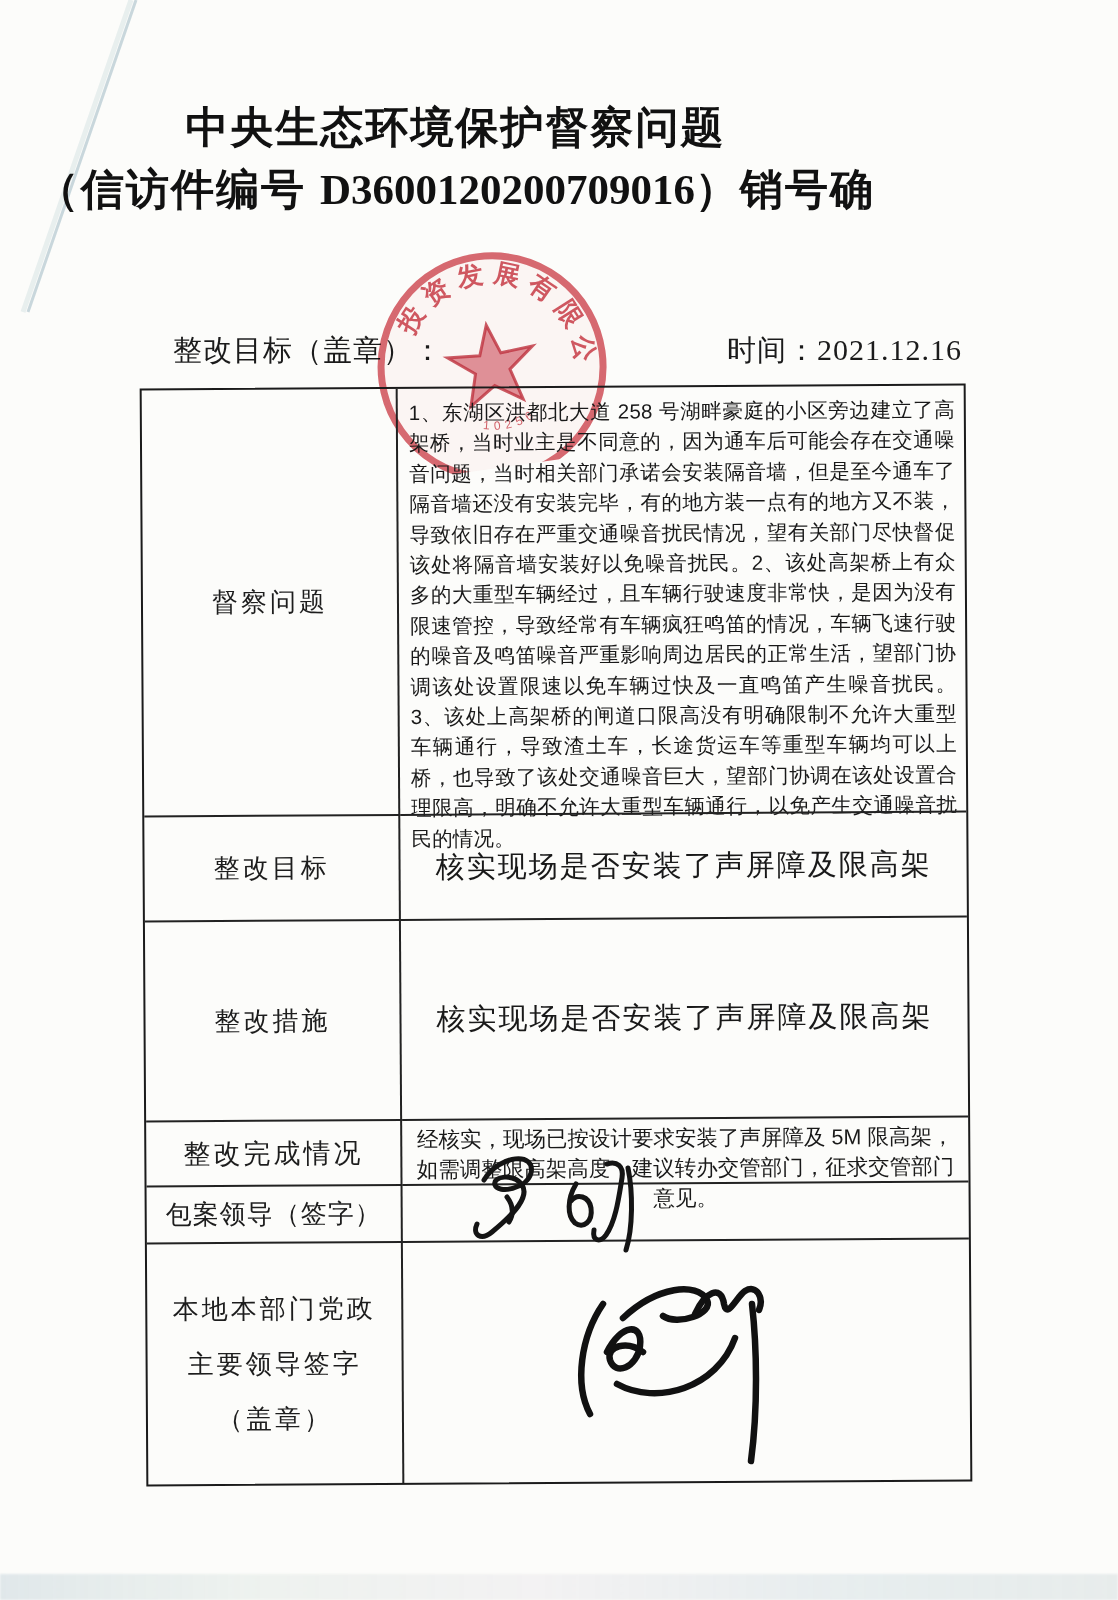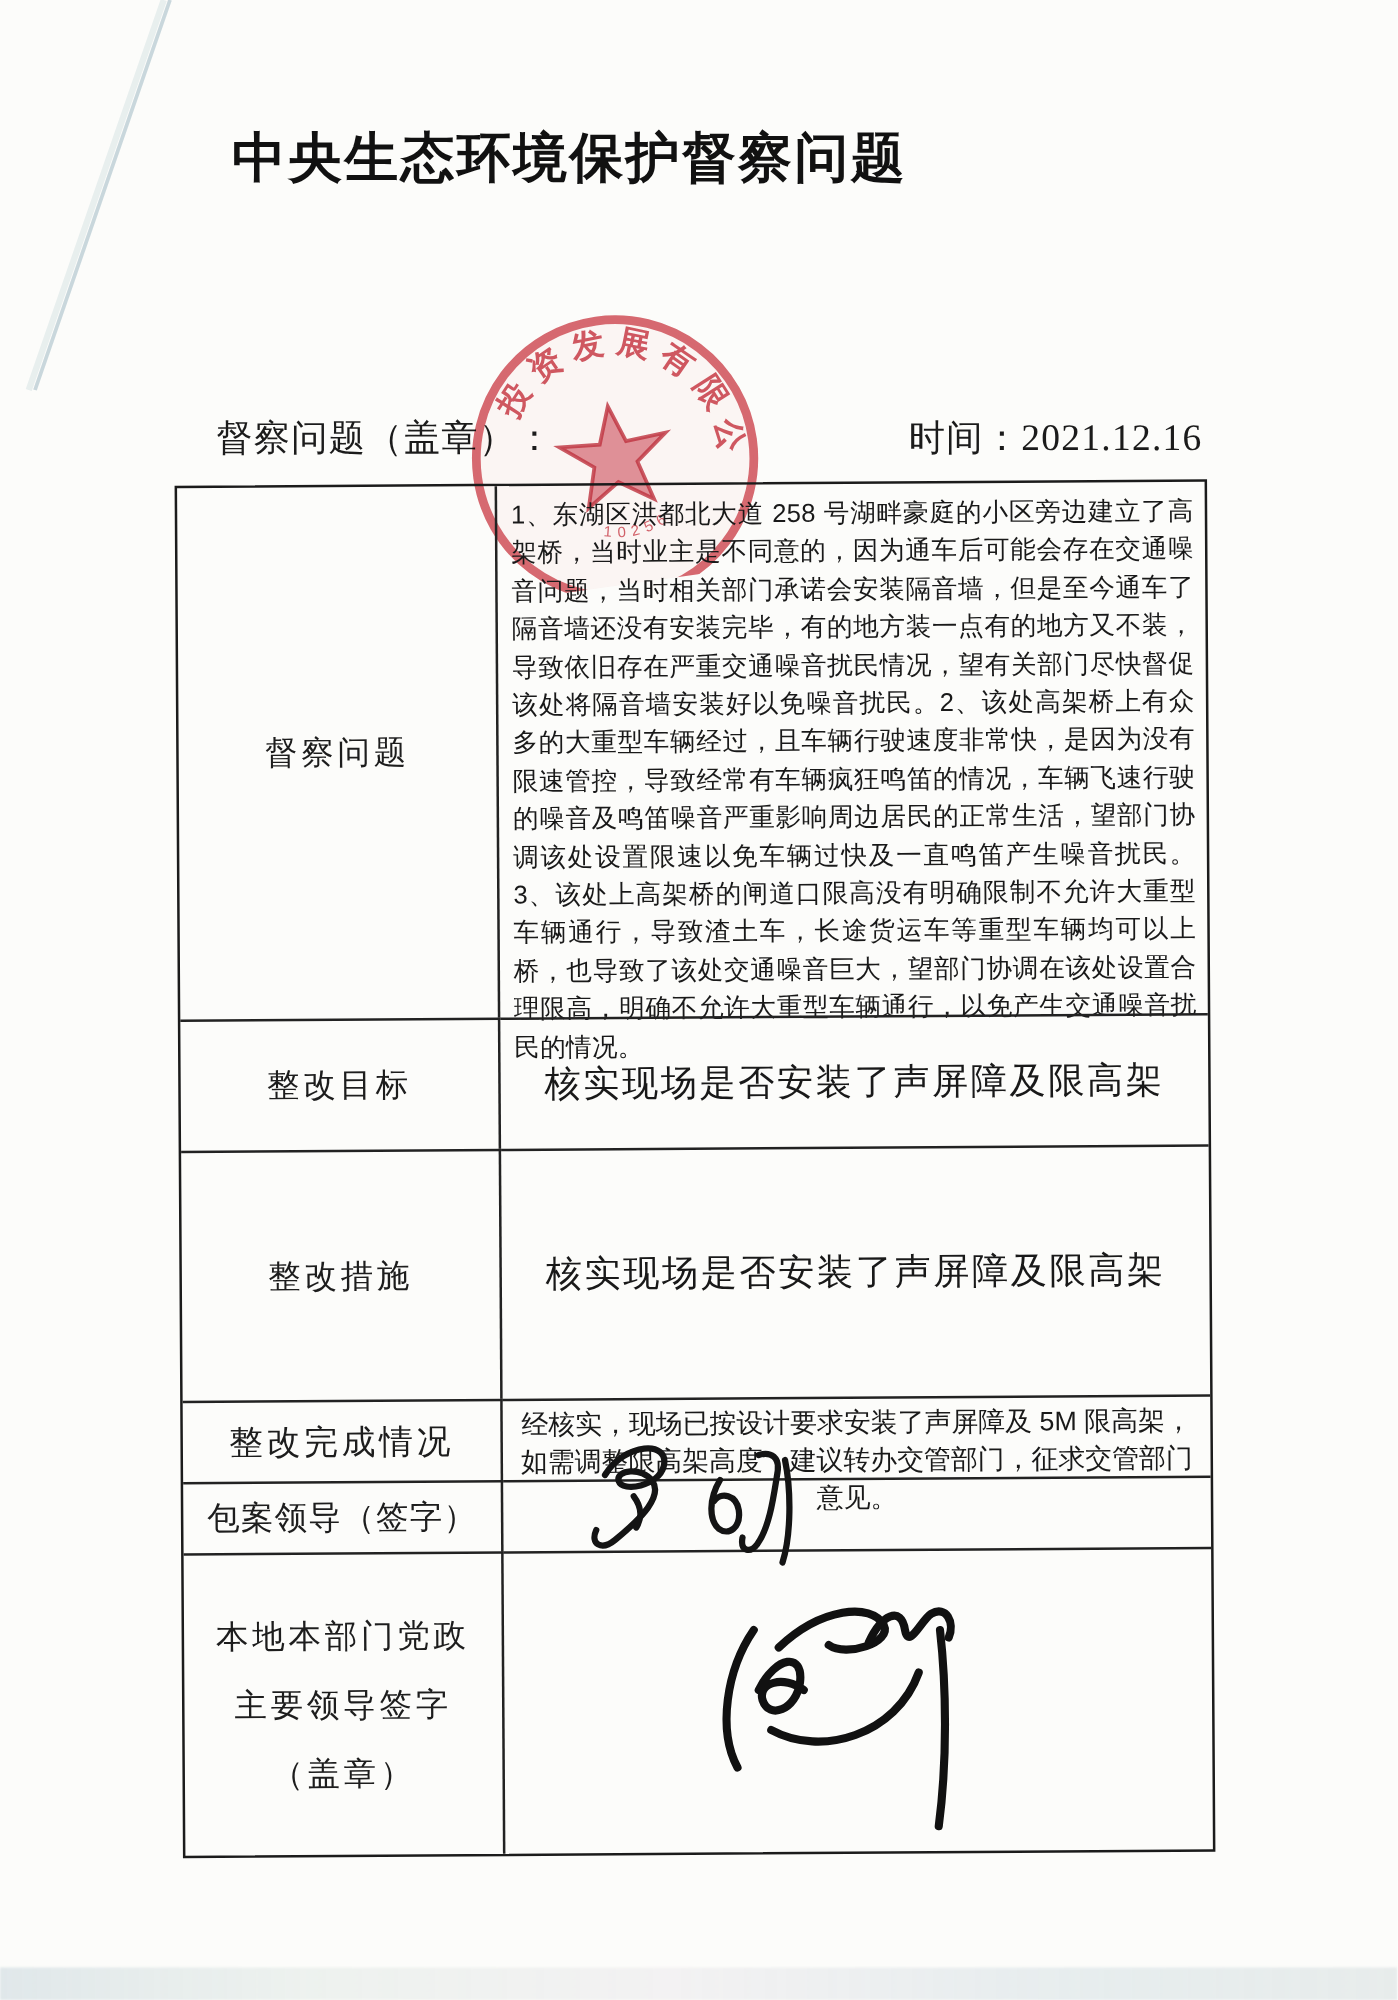--- a/index.html
+++ b/index.html
@@ -71,24 +71,25 @@
 </head>
 <body>
 
 <svg class="artifact-svg" width="300" height="340">
   <line x1="136" y1="0" x2="28" y2="312" stroke="rgba(140,170,185,0.45)" stroke-width="3"></line>
   <line x1="131" y1="0" x2="23" y2="312" stroke="rgba(170,200,205,0.25)" stroke-width="5"></line>
 </svg>
 
 <div class="title-block">
   <div><span>中央生态环境保护督察问题</span></div>
+  <div><span>（信访件编号 </span><span class="serif num">D3600120200709016</span><span>）销号确</span></div>
 </div>
 
 <div class="meta-line">
-  <span class="filler-unit">督察问题（盖章）：</span>
+  <span class="filler-unit">整改目标（盖章）：</span>
   <span class="report-date"><span>时间：</span><span class="serif num">2021.12.16</span></span>
 </div>
 
 <svg class="seal" viewBox="0 0 246 246">
   <circle cx="123" cy="145" r="111" fill="none" stroke="rgba(201,46,58,0.78)" stroke-width="7"></circle>
   <circle cx="123" cy="145" r="111" fill="rgba(225,90,105,0.05)"></circle>
   <defs>
     <path id="sealTextArc" d="M 40 164 A 85 85 0 1 1 206 164" fill="none"></path>
     <path id="sealSerialArc" d="M 76 188 A 72 72 0 0 0 174 190" fill="none"></path>
   </defs>

